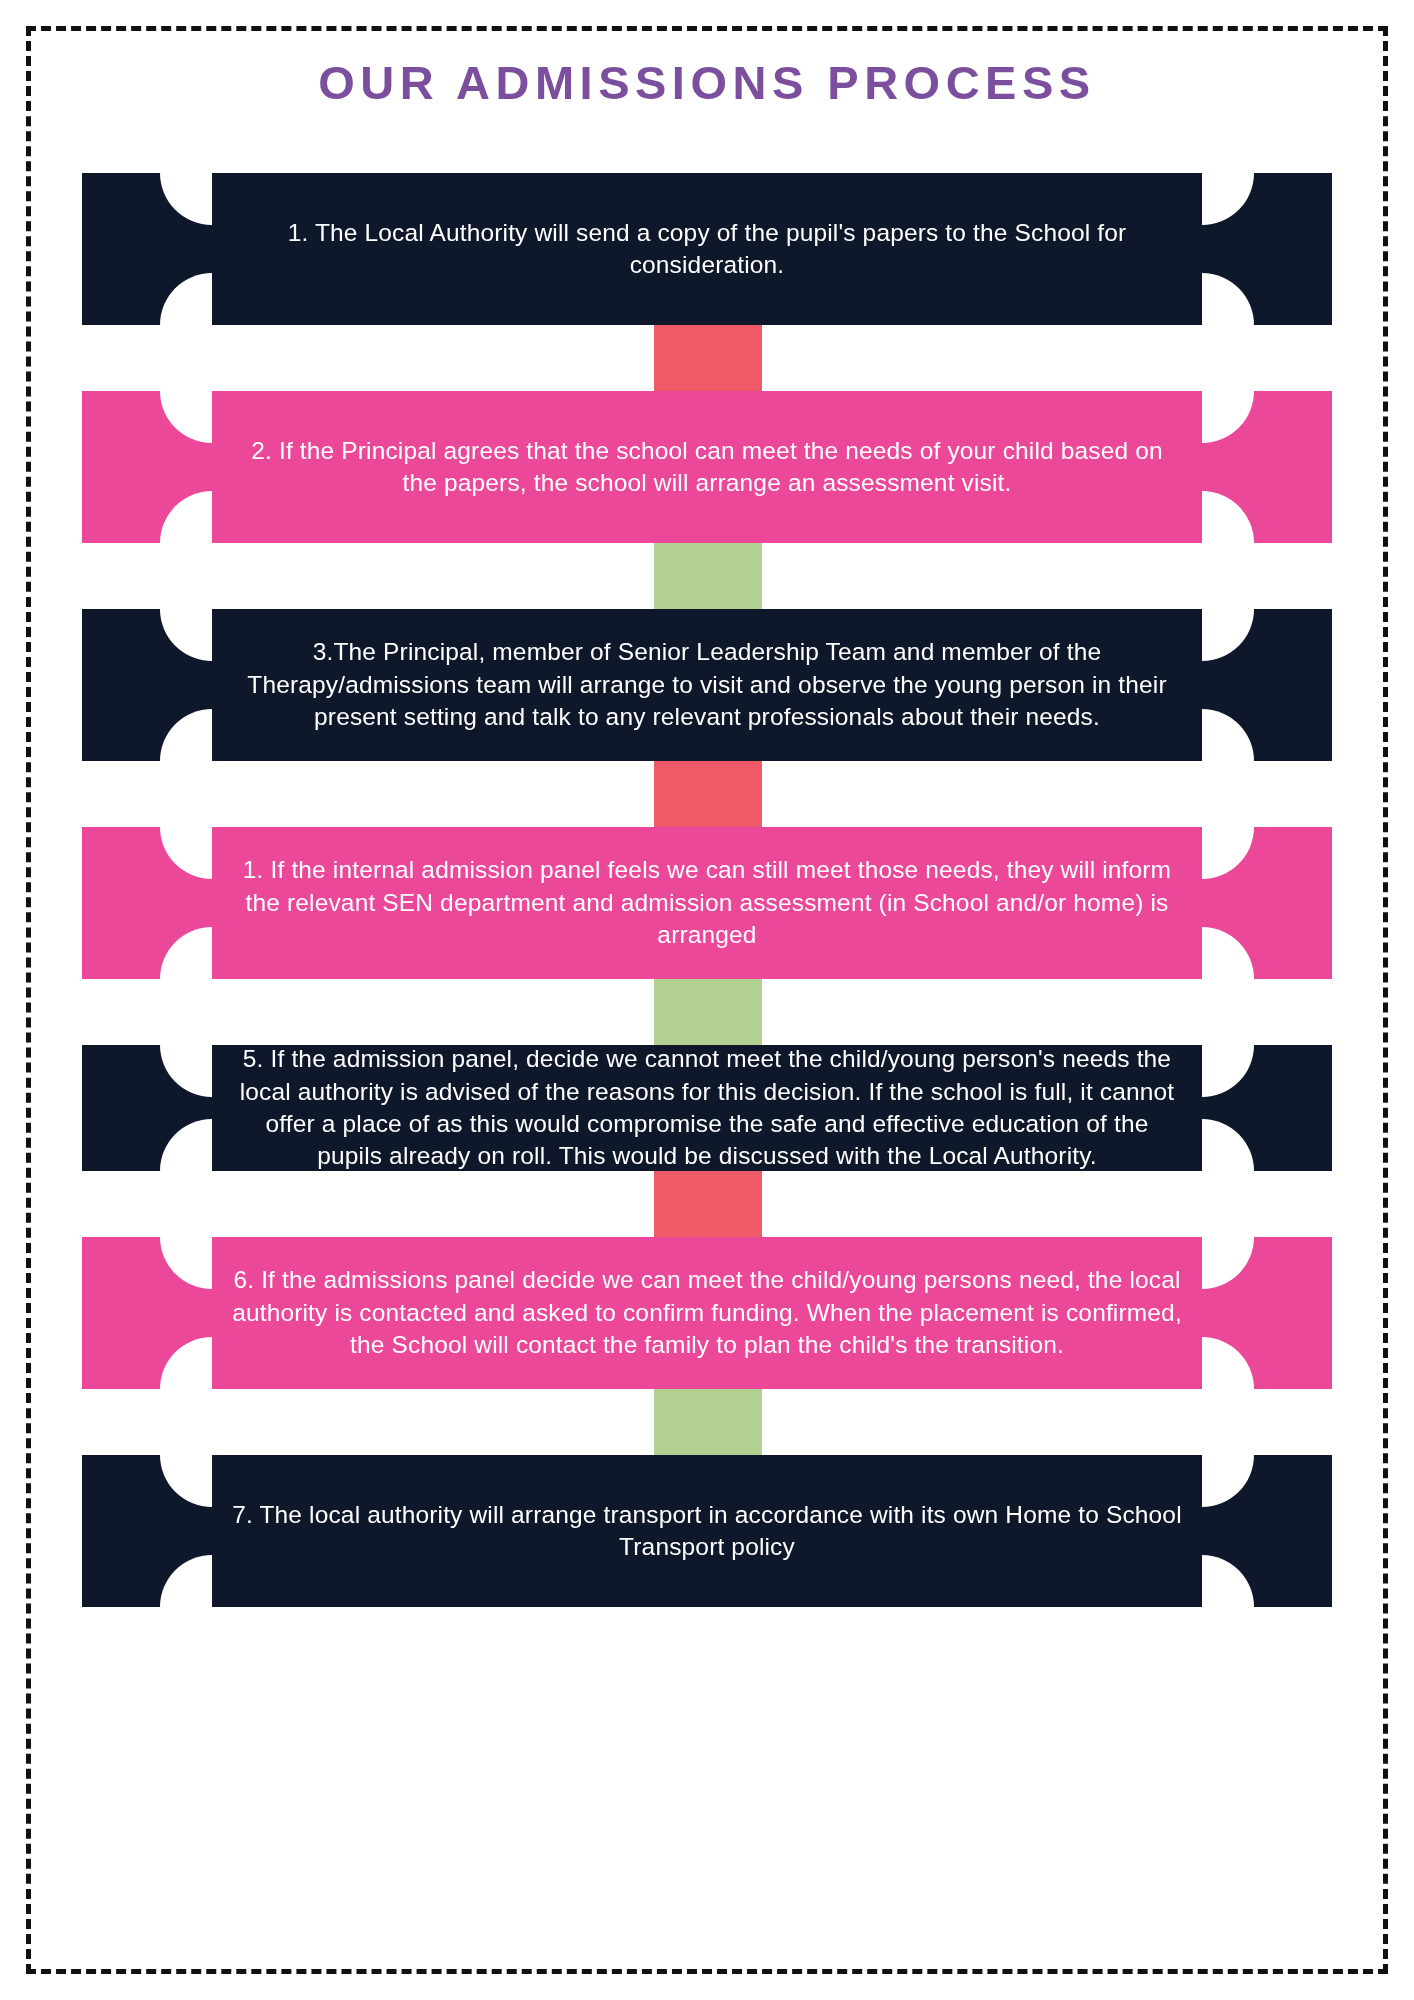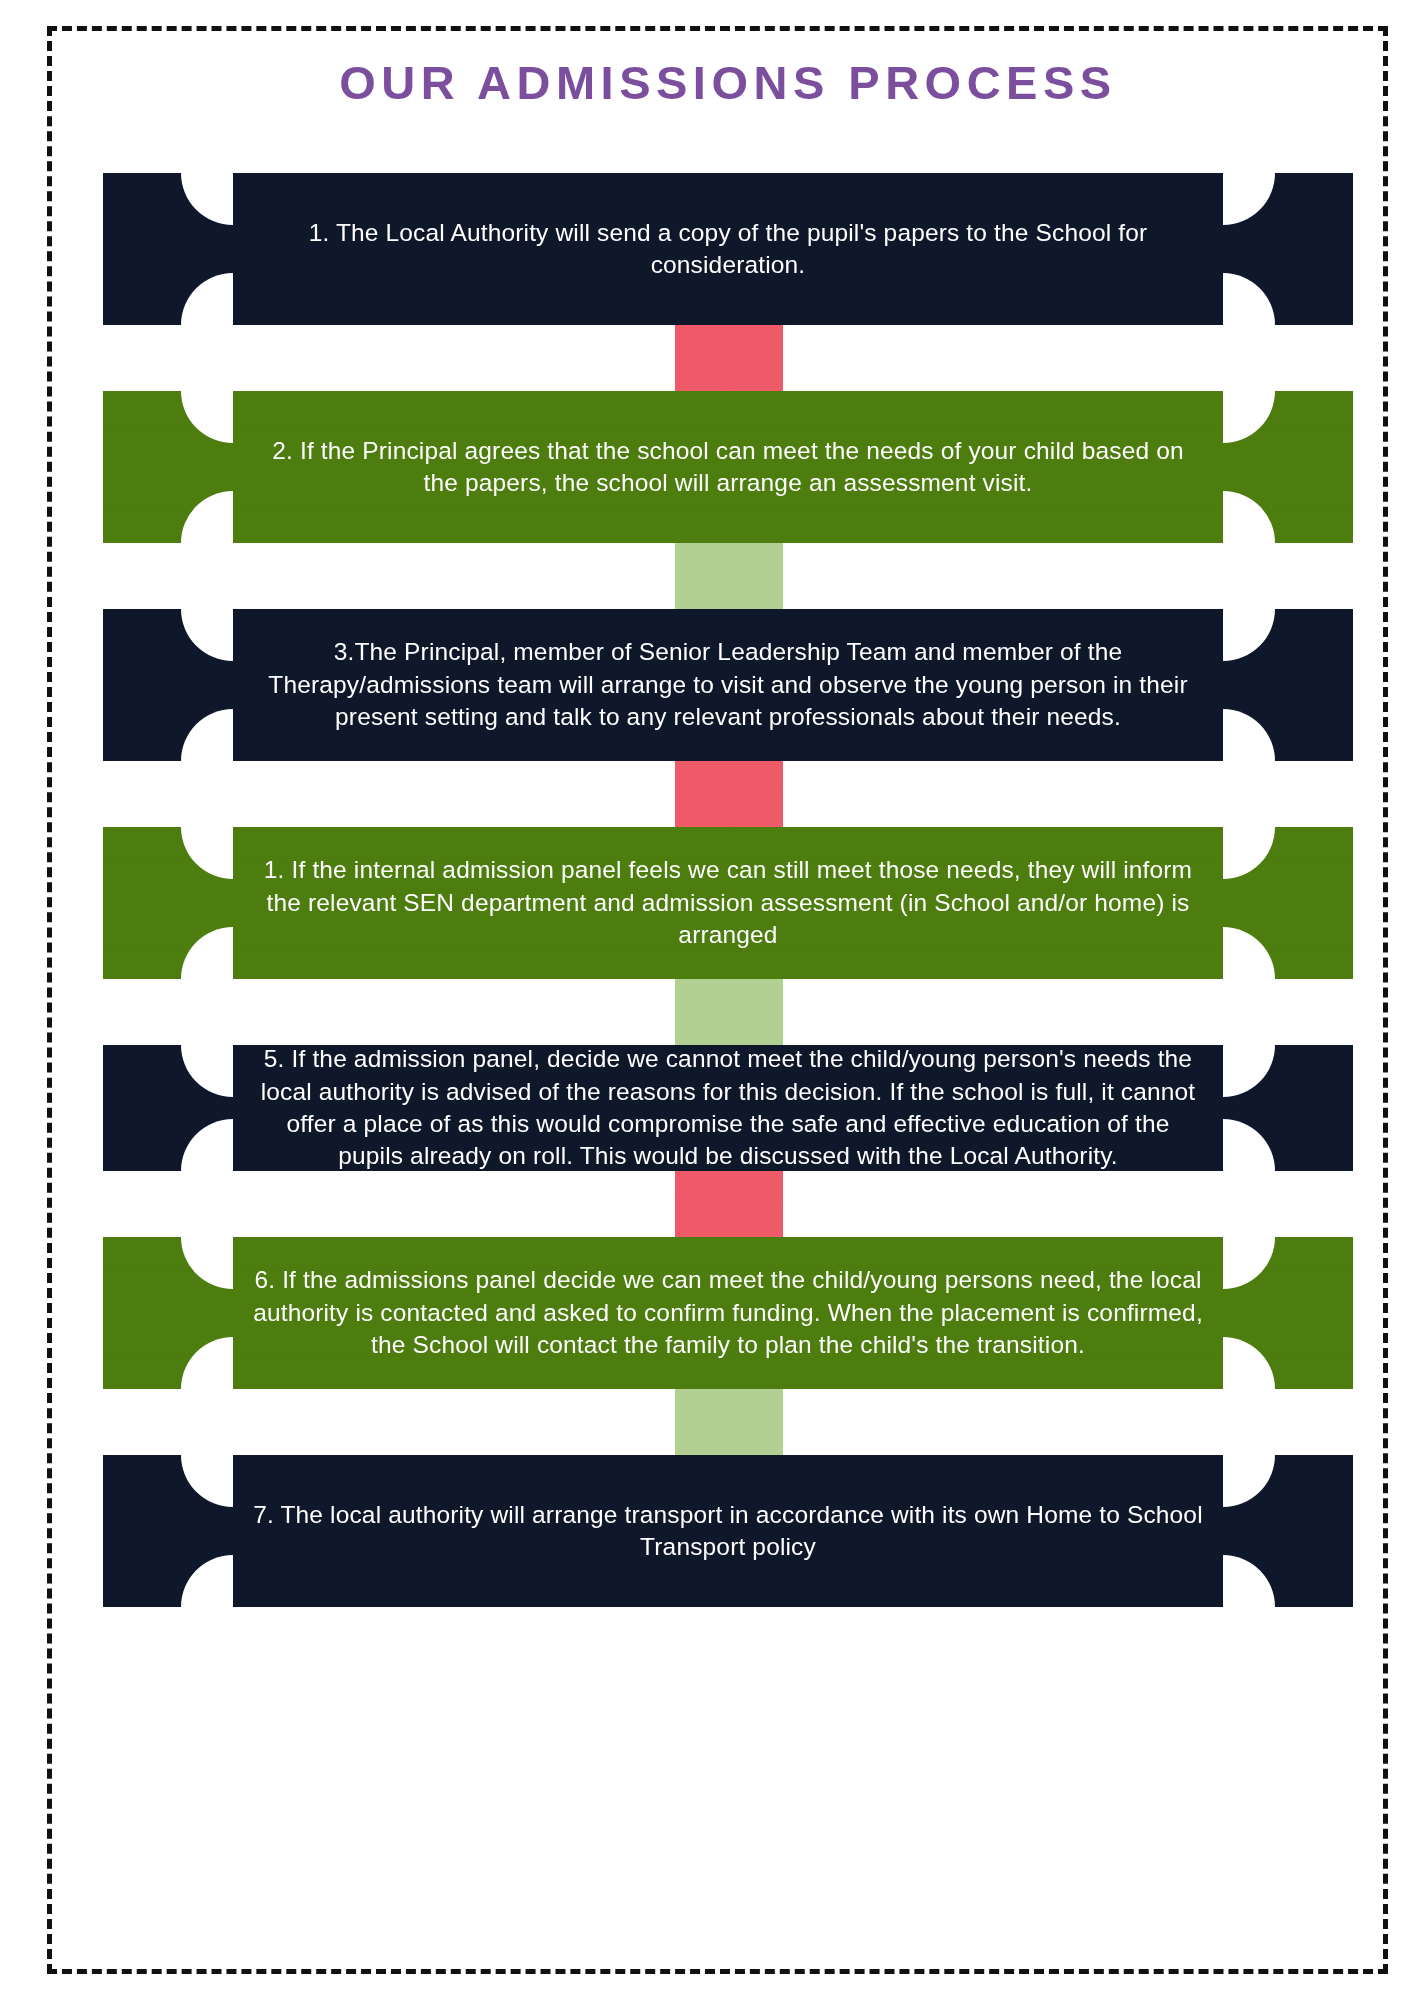--- a/index.html
+++ b/index.html
@@ -13,21 +13,20 @@
     height: 2000px;
     font-family: "Liberation Sans", sans-serif;
     overflow: hidden;
     position: relative;
   }
 
   #page {
     position: absolute;
     inset: 0;
     background: #ffffff;
-    margin-left: 21px;
   }
 
   
   #frame {
     position: absolute;
     left: 26px;
     top: 26px;
     right: 26px;
     bottom: 26px;
     border: 5px dashed #111111;
@@ -118,21 +117,21 @@
     font-size: 24.5px;
     line-height: 1.32;
     letter-spacing: 0.15px;
     font-weight: normal;
     padding: 0 30px;
     box-sizing: border-box;
     white-space: pre-line;
   }
 
   .banner.red   { background: #0f172a; }
-  .banner.green { background: #4d7c0f; }
+  .banner.green { background: #ec4899; }
 
   
   .h2 { height: 152px; }
   .h3 { height: 152px; }
   .h4 { height: 126px; }
 
   
   .arrow {
     position: relative;
     width: 108px;

